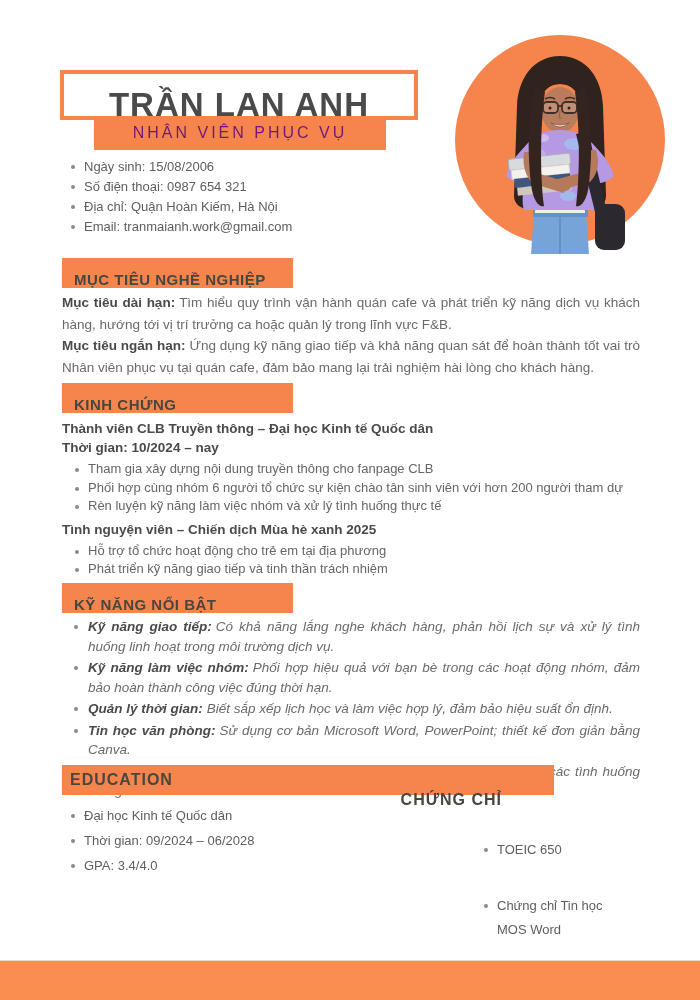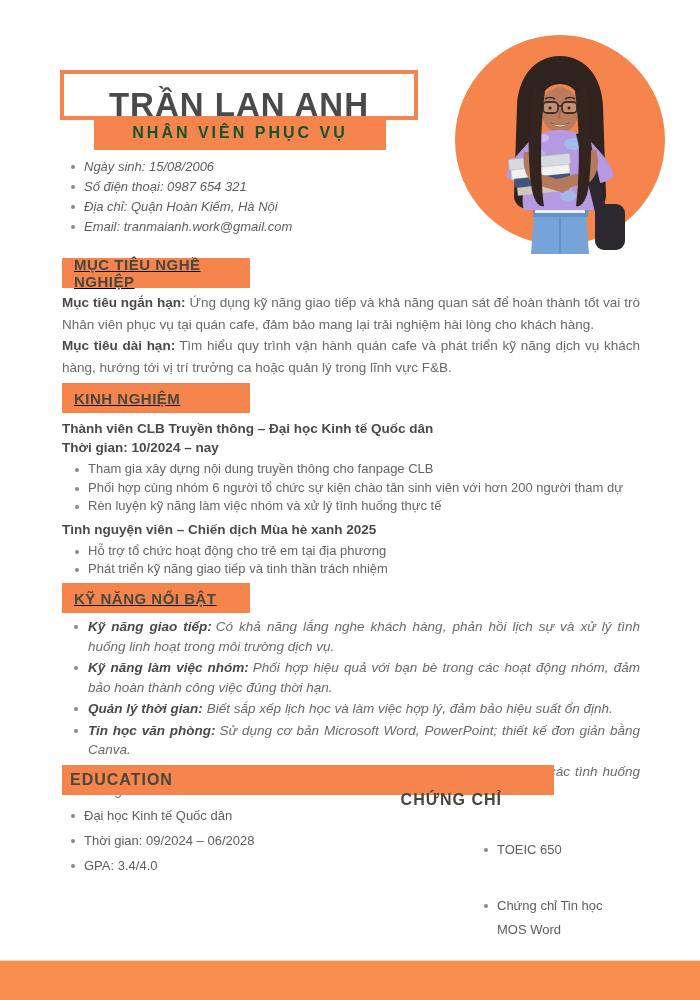--- a/index.html
+++ b/index.html
@@ -7,35 +7,35 @@
     font-family:"Liberation Sans", sans-serif; }
   .page { position:relative; width:700px; height:1000px; background:#fff; overflow:hidden; }
 
   
   .name-box { position:absolute; left:60px; top:70px; width:358px; height:50px;
     background:#fff; border:4px solid #F6854D; z-index:2;
     display:flex; align-items:center; justify-content:center; }
   .name-box h1 { font-size:33px; font-weight:bold; letter-spacing:1px; color:#4a4a4a;margin-top:19px; }
   .subtitle-box { position:absolute; left:94px; top:115px; width:292px; height:35px;
     background:#F6854D; z-index:1; display:flex; align-items:center; justify-content:center; }
-  .subtitle-box span { font-size:16px; font-weight:bold; letter-spacing:3px; color:#14532d; }
+  .subtitle-box span { font-size:16px; font-weight:normal; letter-spacing:3px; color:#701a75; }
 
   
   .contact { position:absolute; left:62px; top:157px; width:360px; list-style:none; }
   .contact li { position:relative; padding-left:22px; font-size:13px; color:#5e5e5e;
-    line-height:20px;font-style:italic; }
+    line-height:20px; }
   .contact li::before { content:''; position:absolute; left:9px; top:8px; width:4px; height:4px;
     border-radius:50%; background:#8a8a8a; }
 
   
   .photo { position:absolute; left:448px; top:26px; width:230px; height:228px; }
 
   
-  .sec-head { position:absolute; left:62px; width:188px; height:30px; background:#F6854D;
-    display:flex; align-items:center; padding-left:12px;text-decoration:underline; }
+  .sec-head { position:absolute; left:62px; width:231px; height:30px; background:#F6854D;
+    display:flex; align-items:flex-end; padding-left:12px; }
   .sec-head span { font-size:15px; font-weight:bold; letter-spacing:0.5px; color:#474740; }
   .head-objective  { top:258px; }
   .head-experience { top:383px; }
   .head-skills     { top:583px; }
 
   
   .objective-body { position:absolute; left:62px; top:292px; width:578px;
     font-size:13.5px; line-height:21.5px; color:#6a6a6a; text-align:justify; }
   .lbl { font-weight:bold; color:#4a4a4a; margin-right:4px; }
 
@@ -152,26 +152,26 @@
 
       <path d="M88,60 C80,84 79,120 83,158 C85,176 92,182 96,180 C92,150 92,100 97,66 Z" fill="#33241f"></path>
       <path d="M136,60 C144,84 145,120 141,158 C139,176 132,182 128,180 C132,150 132,100 127,66 Z" fill="#33241f"></path>
     </svg>
   </div>
 
   <div class="sec-head head-objective">
     <span>MỤC TIÊU NGHỀ NGHIỆP</span>
   </div>
   <div class="objective-body">
+    <p><span class="lbl">Mục tiêu dài hạn:</span><span>Tìm hiểu quy trình vận hành quán cafe và phát triển kỹ năng dịch vụ khách hàng, hướng tới vị trí trưởng ca hoặc quản lý trong lĩnh vực F&amp;B.</span></p>
     <p><span class="lbl">Mục tiêu ngắn hạn:</span><span>Ứng dụng kỹ năng giao tiếp và khả năng quan sát để hoàn thành tốt vai trò Nhân viên phục vụ tại quán cafe, đảm bảo mang lại trải nghiệm hài lòng cho khách hàng.</span></p>
-    <p><span class="lbl">Mục tiêu dài hạn:</span><span>Tìm hiểu quy trình vận hành quán cafe và phát triển kỹ năng dịch vụ khách hàng, hướng tới vị trí trưởng ca hoặc quản lý trong lĩnh vực F&amp;B.</span></p>
   </div>
 
   <div class="sec-head head-experience">
-    <span>KINH NGHIỆM</span>
+    <span>KINH CHỨNG</span>
   </div>
   <div class="experience-body">
     <div class="xp-title">Thành viên CLB Truyền thông – Đại học Kinh tế Quốc dân</div>
     <div class="xp-title">Thời gian: 10/2024 – nay</div>
     <ul class="xp-bullets">
       <li>Tham gia xây dựng nội dung truyền thông cho fanpage CLB</li>
       <li>Phối hợp cùng nhóm 6 người tổ chức sự kiện chào tân sinh viên với hơn 200 người tham dự</li>
       <li>Rèn luyện kỹ năng làm việc nhóm và xử lý tình huống thực tế</li>
     </ul>
     <div class="xp-title">Tình nguyện viên – Chiến dịch Mùa hè xanh 2025</div>

